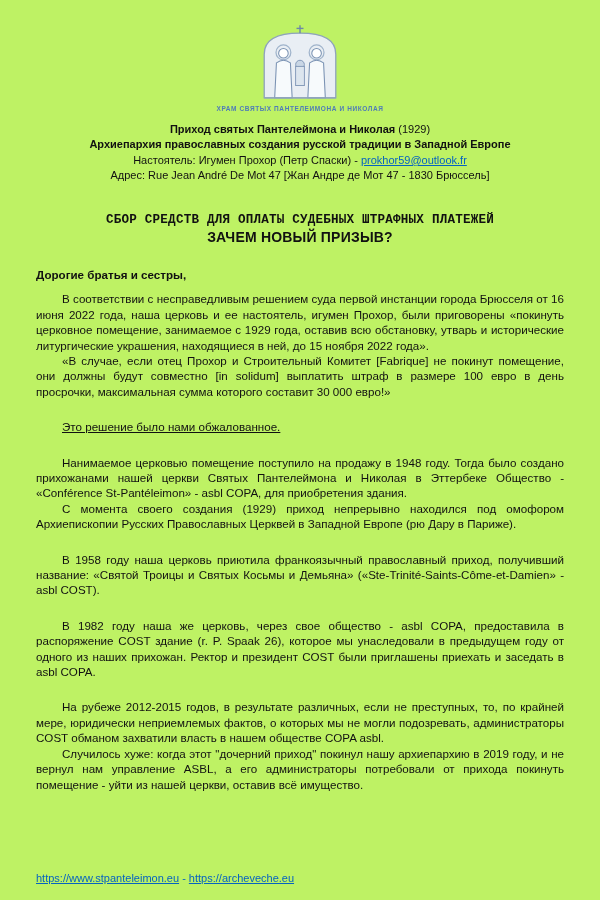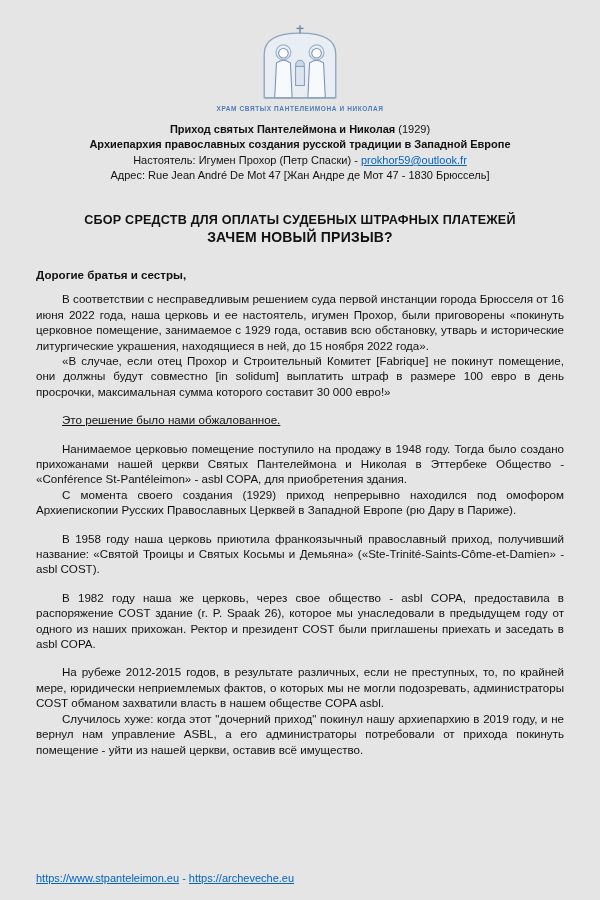--- a/index.html
+++ b/index.html
@@ -1,36 +1,36 @@
 <!DOCTYPE html>
 <html><head>
 <meta charset="utf-8">
 <style>
   html, body { margin: 0; padding: 0; background: #ffffff; }
   .page {
     width: 600px; height: 900px; box-sizing: border-box;
     margin: 0 auto; padding: 24px 36px 14px 36px;
-    background: #e5e5e5; color: #111111;
+    background: #bef264; color: #111111;
     font-family: "Liberation Sans", sans-serif;
     font-size: 11.6px; line-height: 1.33;
     display: flex; flex-direction: column; overflow: hidden;
   }
   .logo-wrap { display: flex; flex-direction: column; align-items: center; margin-bottom: 8px; }
   .logo-caption { font-size: 6.5px; color: #4f7cb8; letter-spacing: 0.6px; margin-top: 2px; font-weight: bold; }
   .hdr { text-align: center; font-size: 11px; line-height: 1.4; }
   .hdr .bold { font-weight: bold; }
   .normal { font-weight: normal; }
   a.link { color: #0563C1; text-decoration: underline; cursor: pointer; }
   .title-block { text-align: center; margin-top: 28px; font-weight: bold; letter-spacing: 0.2px; }
-  .title-line1 { font-size: 12.6px; }
+  .title-line1 { font-size: 12.6px; font-family: Liberation Mono, monospace; }
   .title-line2 { font-size: 14px; }
   .body-block { margin-top: 20px; }
   .salutation { font-weight: bold; margin: 0 0 9px 0; }
   .para { margin: 0; text-align: justify; text-indent: 26px; }
-  .gap { margin-top: 13px; }
+  .gap { margin-top: 20px; }
   .italic { }
   .underline { text-decoration: underline; }
   .footer { margin-top: auto; text-align: left; font-size: 11px; color: #0563C1; }
   .footer .sep { color: #0563C1; }
 </style>
 </head>
 <body>
 
 <div class="page">
 

